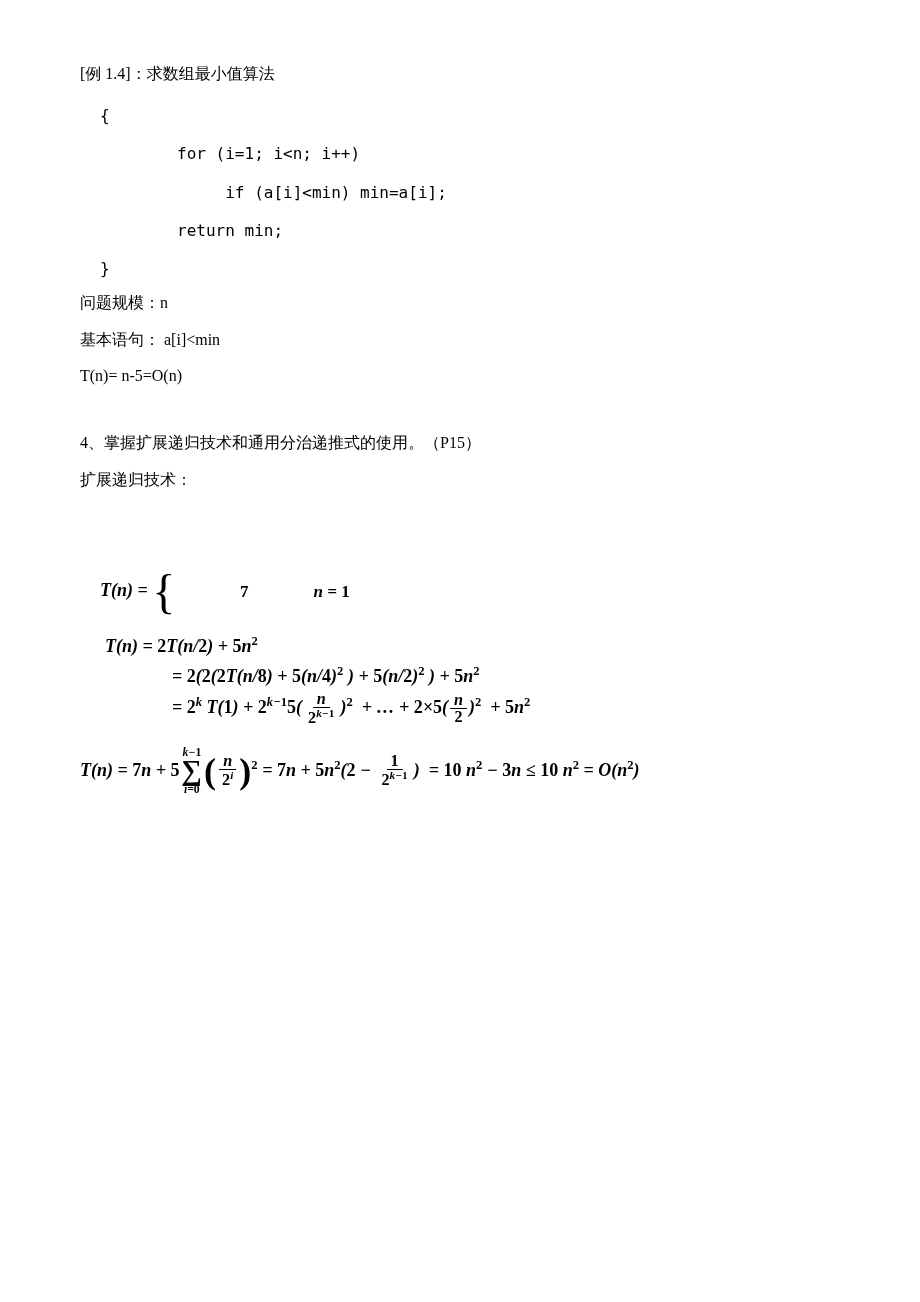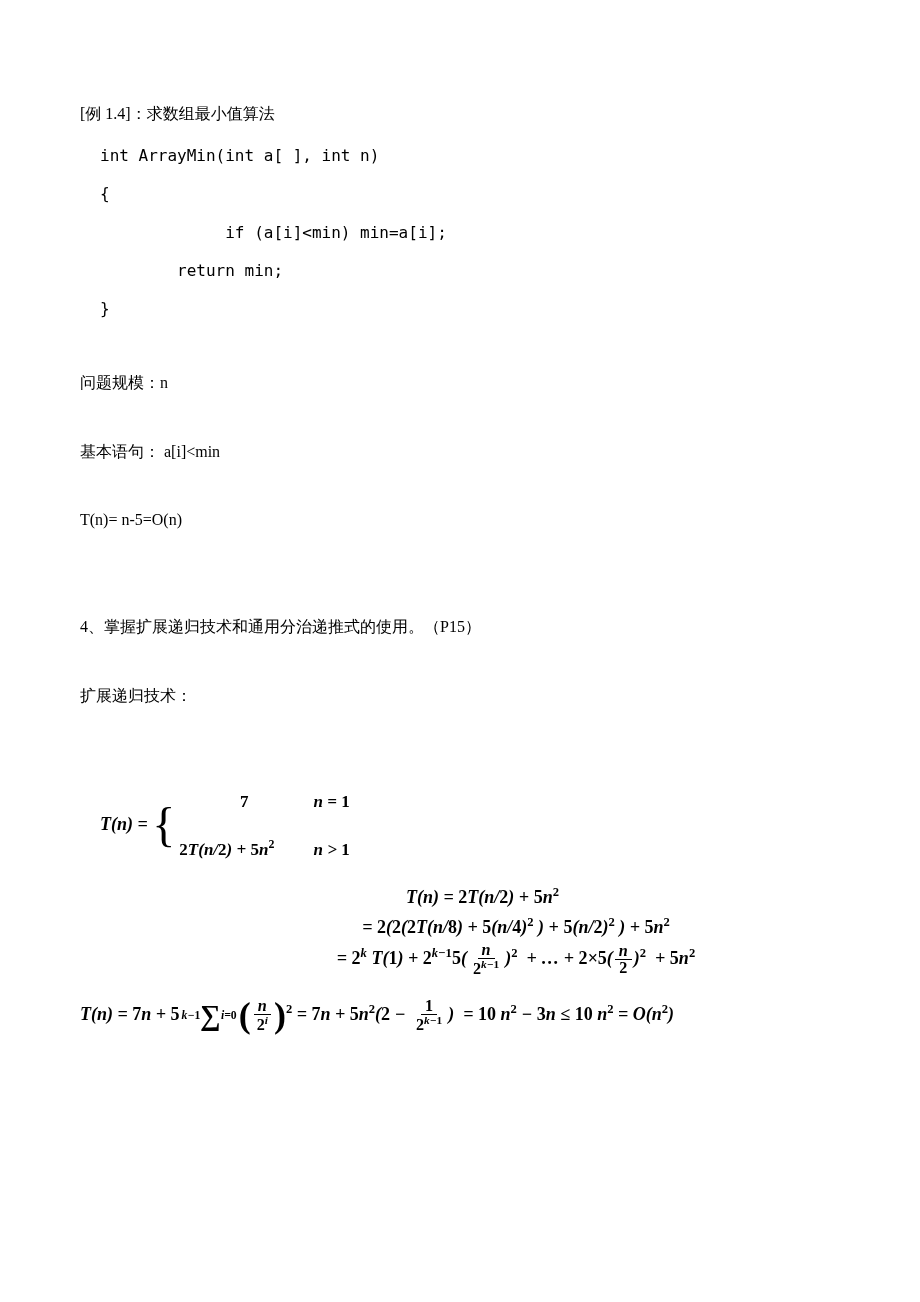--- a/index.html
+++ b/index.html
@@ -8,21 +8,20 @@
       line-height: 1.8;
       margin: 0;
       padding: 60px 60px 60px 80px;
       width: 920px;
       box-sizing: border-box;
       background: #fff;
       color: #000;
     }
     .section {
       margin-bottom: 8px;
-      margin-top: 40px;
     }
     .code-block {
       font-family: "SimSun", monospace;
       margin-left: 20px;
       line-height: 2.4;
     }
     .code-line {
       white-space: pre;
     }
     .gap {
@@ -51,36 +50,34 @@
       font-size: 48px;
       font-weight: normal;
       font-style: normal;
       line-height: 0.8;
       margin-right: 4px;
     }
     .stack {
       display: inline-flex;
       flex-direction: column;
       font-size: 17px;
-      gap: 22px;
     }
     .stack > div {
       line-height: 1.5;
     }
     .stack-col {
       display: inline-block;
       width: 130px;
     }
     .stack-col2 {
       display: inline-block;
       width: 60px;
     }
     .expand {
       margin-left: 25px;
-      text-align: center;
     }
     .aligned {
       margin-left: 67px;
     }
     sup {
       font-size: 0.7em;
     }
     .frac {
       display: inline-flex;
       flex-direction: column;
@@ -92,21 +89,21 @@
     }
     .frac .top {
       border-bottom: 1.5px solid #000;
       padding: 0 4px;
     }
     .frac .bot {
       padding: 0 4px;
     }
     .sigma-group {
       display: inline-flex;
-      flex-direction: row;
+      flex-direction: column;
       align-items: center;
       vertical-align: middle;
       line-height: 1;
       margin: 0 2px;
     }
     .sigma-group .limit {
       font-size: 0.65em;
     }
     .sigma-group .sigma {
       font-size: 1.6em;
@@ -130,22 +127,22 @@
       margin-left: 0;
       white-space: nowrap;
     }
   </style>
 </head>
 <body>
 
 <div class="section">[例 1.4]：求数组最小值算法</div>
 
 <div class="code-block">
-  <div class="code-line">int ArrayMin(int a[ ], int n)</div>
   <div class="code-line">{</div>
+  <div class="code-line">        for (i=1; i&lt;n; i++)</div>
   <div class="code-line">             if (a[i]&lt;min) min=a[i];</div>
   <div class="code-line">        return min;</div>
   <div class="code-line">}</div>
 </div>
 
 <div class="section">问题规模：n</div>
 <div class="section">基本语句： a[i]&lt;min</div>
 <div class="section">T(n)= n-5=O(n)</div>
 
 <div class="gap"></div>
@@ -156,24 +153,20 @@
 <div class="gap-lg"></div>
 
 <div class="math-block">
   <span><i>T</i>(<i>n</i>) = </span>
   <span class="brace-group">
     <span class="brace">{</span>
     <span class="stack">
       <div>
         <span class="stack-col" style="text-align:center;"><span class="num">7</span></span>
         <span class="stack-col2"><i>n</i> = <span class="num">1</span></span>
-      </div>
-      <div>
-        <span class="stack-col"><span class="num">2</span><i>T</i>(<i>n</i>/<span class="num">2</span>) + <span class="num">5</span><i>n</i><sup><span class="num">2</span></sup></span>
-        <span class="stack-col2"><i>n</i> &gt; <span class="num">1</span></span>
       </div>
     </span>
   </span>
 </div>
 
 <div class="math-block expand">
   <div class="math-row">
     <i>T</i>(<i>n</i>) = <span class="num">2</span><i>T</i>(<i>n</i>/<span class="num">2</span>) + <span class="num">5</span><i>n</i><sup><span class="num">2</span></sup>
   </div>
   <div class="math-row aligned">

